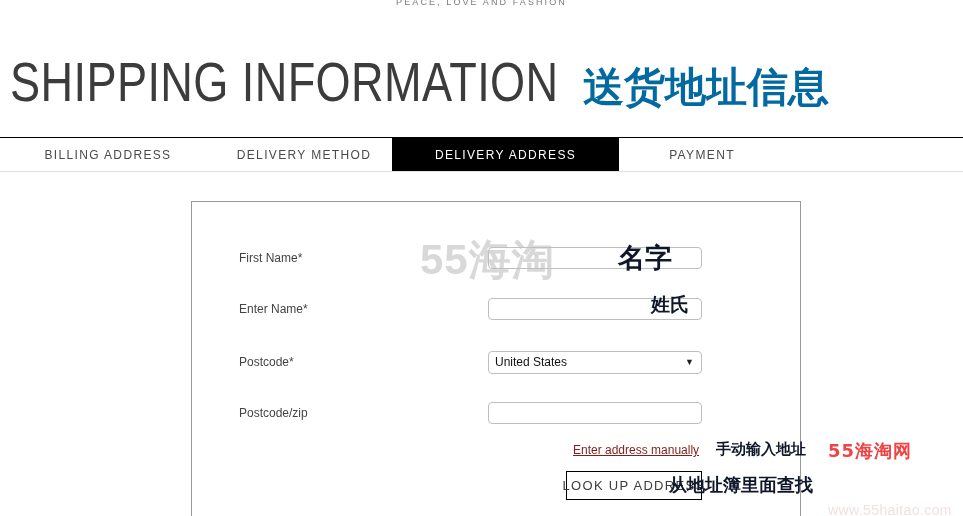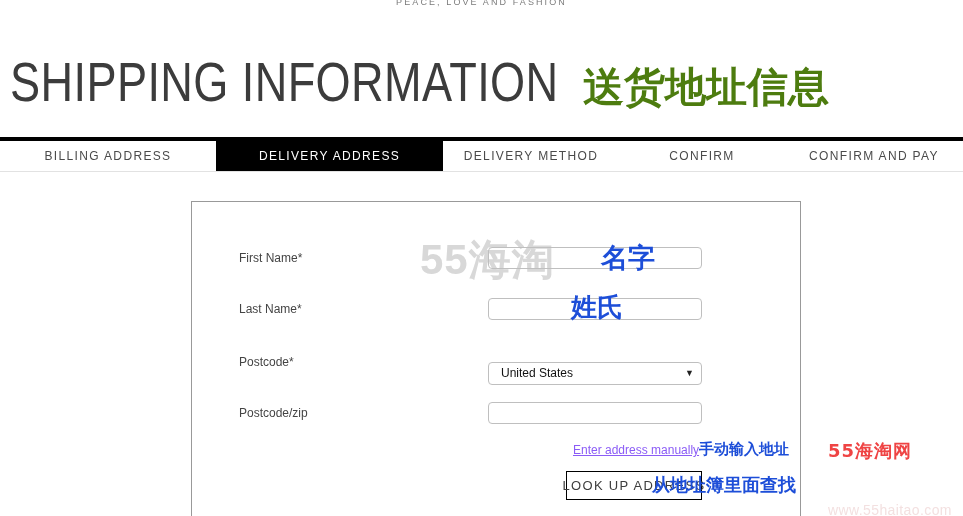--- a/index.html
+++ b/index.html
@@ -52,34 +52,34 @@
     letter-spacing: 0.5px;
     line-height: 62px;
     transform: scaleX(0.82);
     transform-origin: left center;
     white-space: nowrap;
   }
   .title-cn {
     font-family: "DejaVu Sans", sans-serif;
     font-size: 41px;
     font-weight: bold;
-    color: #4d7c0f;
+    color: #0369a1;
     line-height: 62px;
     margin-left: -96px;
     white-space: nowrap;
   }
 
   
   .tabbar {
     position: absolute;
     top: 137px;
     left: 0;
     width: 963px;
     height: 35px;
-    border-top: 4px solid #000000;
+    border-top: 1px solid #000000;
     border-bottom: 1px solid #e2e2e2;
     box-sizing: border-box;
     display: flex;
     align-items: stretch;
     text-align: right;
   }
   .tab {
     display: flex;
     align-items: center;
     justify-content: center;
@@ -138,55 +138,56 @@
     background: transparent;
     font-family: "Liberation Sans", sans-serif;
     font-size: 12px;
     color: #222222;
     padding: 0 6px;
     outline: none;
   }
   .field-select {
     position: absolute;
     left: 296px;
-    top: 11px;
+    top: 0;
     width: 214px;
     height: 23px;
     box-sizing: border-box;
     border: 1px solid #bfbfbf;
     border-radius: 4px;
     background: #ffffff;
     font-size: 12px;
     color: #111111;
     line-height: 21px;
-    padding: 0 12px;
+    padding: 0 6px;
   }
   .select-caret {
     position: absolute;
     right: 7px;
     top: 0;
     line-height: 21px;
     font-size: 9px;
     color: #222222;
   }
 
   
   .annot {
     position: absolute;
     font-family: "DejaVu Sans", sans-serif;
     font-weight: bold;
-    color: #1d4ed8;
+    color: #0f172a;
     white-space: nowrap;
     line-height: 1;
+    margin-left: 17px;
   }
 
   .link-manual {
     position: absolute;
     font-size: 12px;
-    color: #8b5cf6;
+    color: #7f1d1d;
     text-decoration: underline;
     white-space: nowrap;
     cursor: pointer;
   }
 
   .lookup-btn {
     position: absolute;
     left: 566px;
     top: 471px;
     width: 136px;
@@ -255,65 +256,62 @@
 
 <div class="heading-row">
   <div class="page-title">SHIPPING INFORMATION</div>
   <div class="title-cn">送货地址信息</div>
 </div>
 
 <div class="tabbar">
   <div class="tab t-billing">
     <span>BILLING ADDRESS</span>
   </div>
+  <div class="tab t-method">
+    <span>DELIVERY METHOD</span>
+  </div>
   <div class="tab t-delivery">
     <span>DELIVERY ADDRESS</span>
   </div>
-  <div class="tab t-method">
-    <span>DELIVERY METHOD</span>
-  </div>
   <div class="tab t-payment">
-    <span>CONFIRM</span>
-  </div>
-  <div class="tab t-confirm">
-    <span>CONFIRM AND PAY</span>
+    <span>PAYMENT</span>
   </div>
 </div>
 
 <div class="wm-center">55海淘</div>
 
 <div class="form-panel">
 
   <div class="field-row" style="top:45px;">
     <div class="field-label">First Name*</div>
     <input class="field-input" type="text" value="" style="">
   </div>
 
   <div class="field-row" style="top:96px;">
-    <div class="field-label">Last Name*</div>
+    <div class="field-label">Enter Name*</div>
     <input class="field-input" type="text" value="" style="">
   </div>
 
   <div class="field-row" style="top:149px;">
     <div class="field-label">Postcode*</div>
     <div class="field-select">
       <span>United States</span>
       <span class="select-caret">▼</span>
     </div>
   </div>
 
   <div class="field-row" style="top:200px;">
     <div class="field-label">Postcode/zip</div>
     <input class="field-input" type="text" value="" style="">
   </div>
 
 </div>
 
 <div class="annot" style="left:601px; top:244px; font-size:27px;">名字</div>
-<div class="annot" style="left:571px; top:295px; font-size:26px;font-family:Liberation Serif, serif;">姓氏</div>
+<div class="annot" style="left:634px; top:295px; font-size:19px;">姓氏</div>
 
 <div class="link-manual" style="left:573px; top:443px;">Enter address manually</div>
 <div class="annot" style="left:699px; top:442px; font-size:15px;">手动输入地址</div>
 
 <div class="lookup-btn">
   <span>LOOK UP ADDRESS</span>
 </div>
 <div class="annot" style="left:652px; top:476px; font-size:18px;">从地址簿里面查找</div>
 
 <div class="wm-corner">

